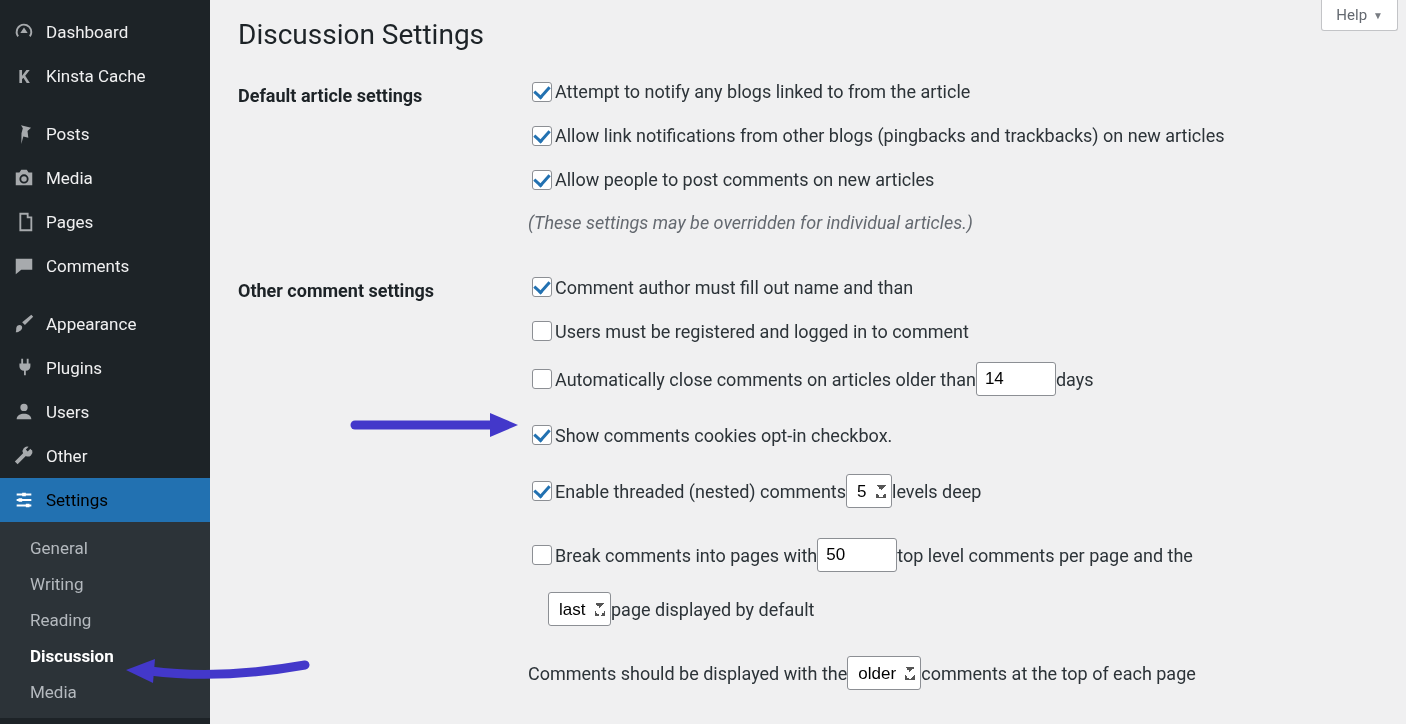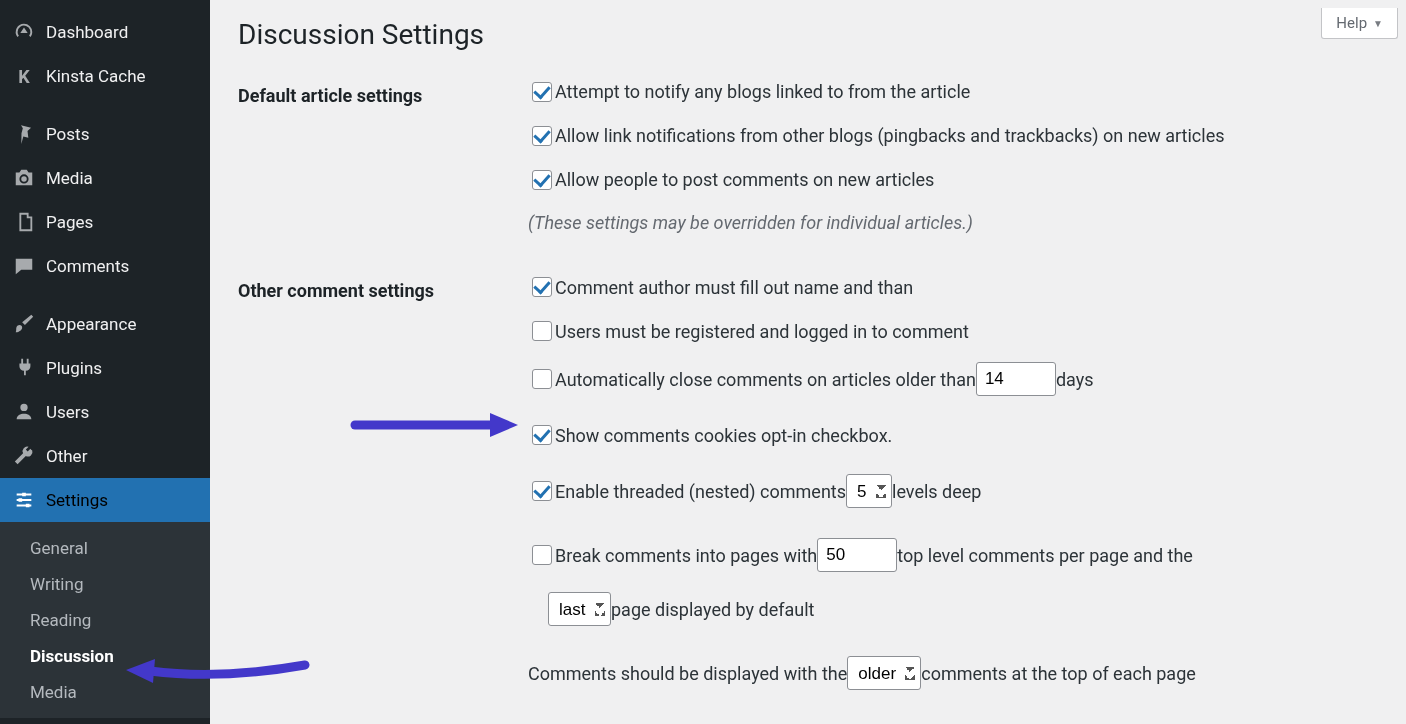--- a/index.html
+++ b/index.html
@@ -11,21 +11,21 @@
   .menu-icon{width:24px;height:24px;margin-right:10px;display:flex;align-items:center;justify-content:center;color:#a7aaad}
   .menu-item.active{background:#2271b1;color:#000000}
   .menu-item.active .menu-icon{color:#fff}
   .menu-item.active::after{content:"";position:absolute;right:-8px;width:0;height:0;border-top:8px solid transparent;border-bottom:8px solid transparent;border-right:8px solid #f0f0f1}
   .menu-sep{height:6px;border-top:1px solid transparent;margin:4px 0}
   .submenu{background:#2c3338;padding:8px 16px}
   .submenu-item{display:block;padding:8px 14px;color:#b4b9be;font-size:17px;cursor:pointer}
   .submenu-item.current{color:#fff;font-weight:700}
   
   .main{flex:1;position:relative;padding:10px 28px}
-  .help-tab{position:absolute;top:8px;right:8px;border:1px solid #c3c4c7;border-top:none;background:#fff;padding:6px 14px;font-size:15px;color:#646970;display:flex;align-items:center;gap:6px;cursor:pointer;border-radius:0 0 3px 3px}
+  .help-tab{position:absolute;top:0;right:8px;border:1px solid #c3c4c7;border-top:none;background:#fff;padding:6px 14px;font-size:15px;color:#646970;display:flex;align-items:center;gap:6px;cursor:pointer;border-radius:0 0 3px 3px}
   .help-tab .caret{font-size:10px;color:#787c82}
   h1.page-title{font-size:28px;font-weight:400;margin:8px 0 28px 0;color:#1d2327}
   table.form-table{width:100%;border-collapse:collapse}
   table.form-table>tbody>tr>th{width:290px;text-align:left;vertical-align:top;padding:6px 10px 40px 0;font-size:18px;font-weight:700;color:#1d2327}
   table.form-table>tbody>tr>td{padding:0 0 40px 0;vertical-align:top;font-size:18px;color:#2c3338;line-height:1.3}
   .opt-row{display:flex;align-items:center;gap:0;margin-bottom:18px;flex-wrap:wrap}
   .opt-row.last{margin-bottom:0}
   .note{font-style:italic;color:#646970;font-size:18px;margin-top:4px}
   input[type=checkbox].wp-cb{appearance:none;-webkit-appearance:none;width:20px;height:20px;border:1px solid #8c8f94;border-radius:3px;background:#fff;position:relative;cursor:pointer;flex:0 0 20px}
   input[type=checkbox].wp-cb:checked::after{content:"";position:absolute;left:4px;top:0px;width:7px;height:12px;border:solid #2271b1;border-width:0 3px 3px 0;transform:rotate(42deg)}

